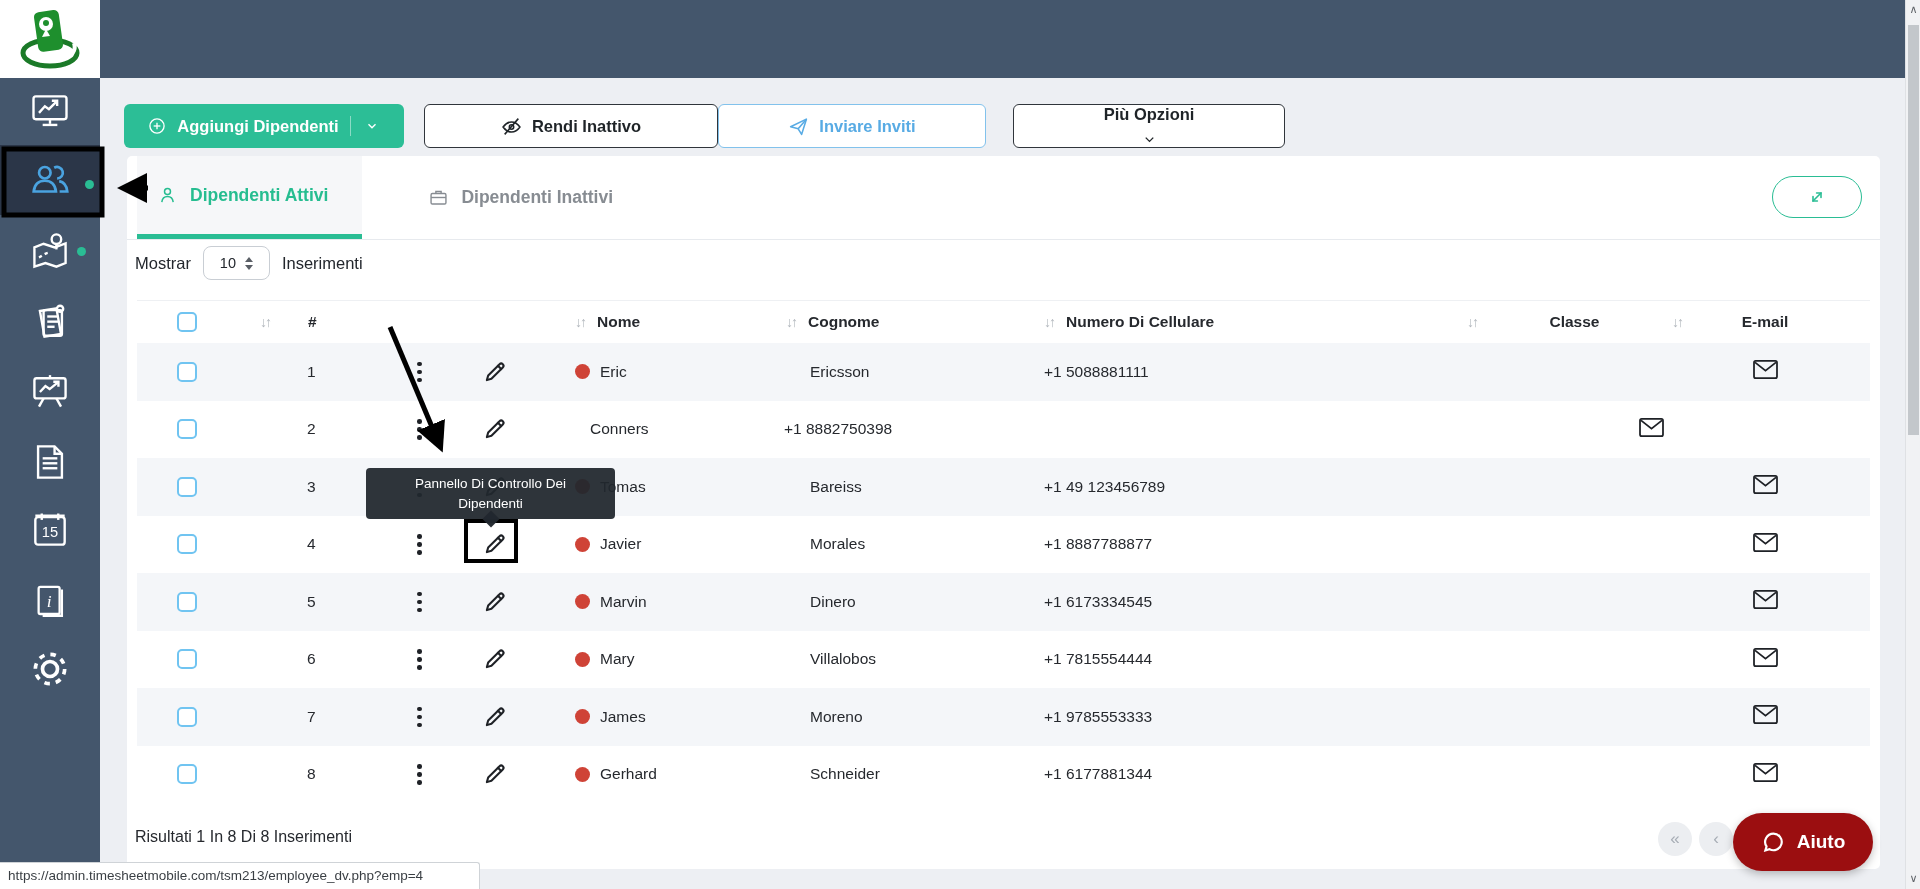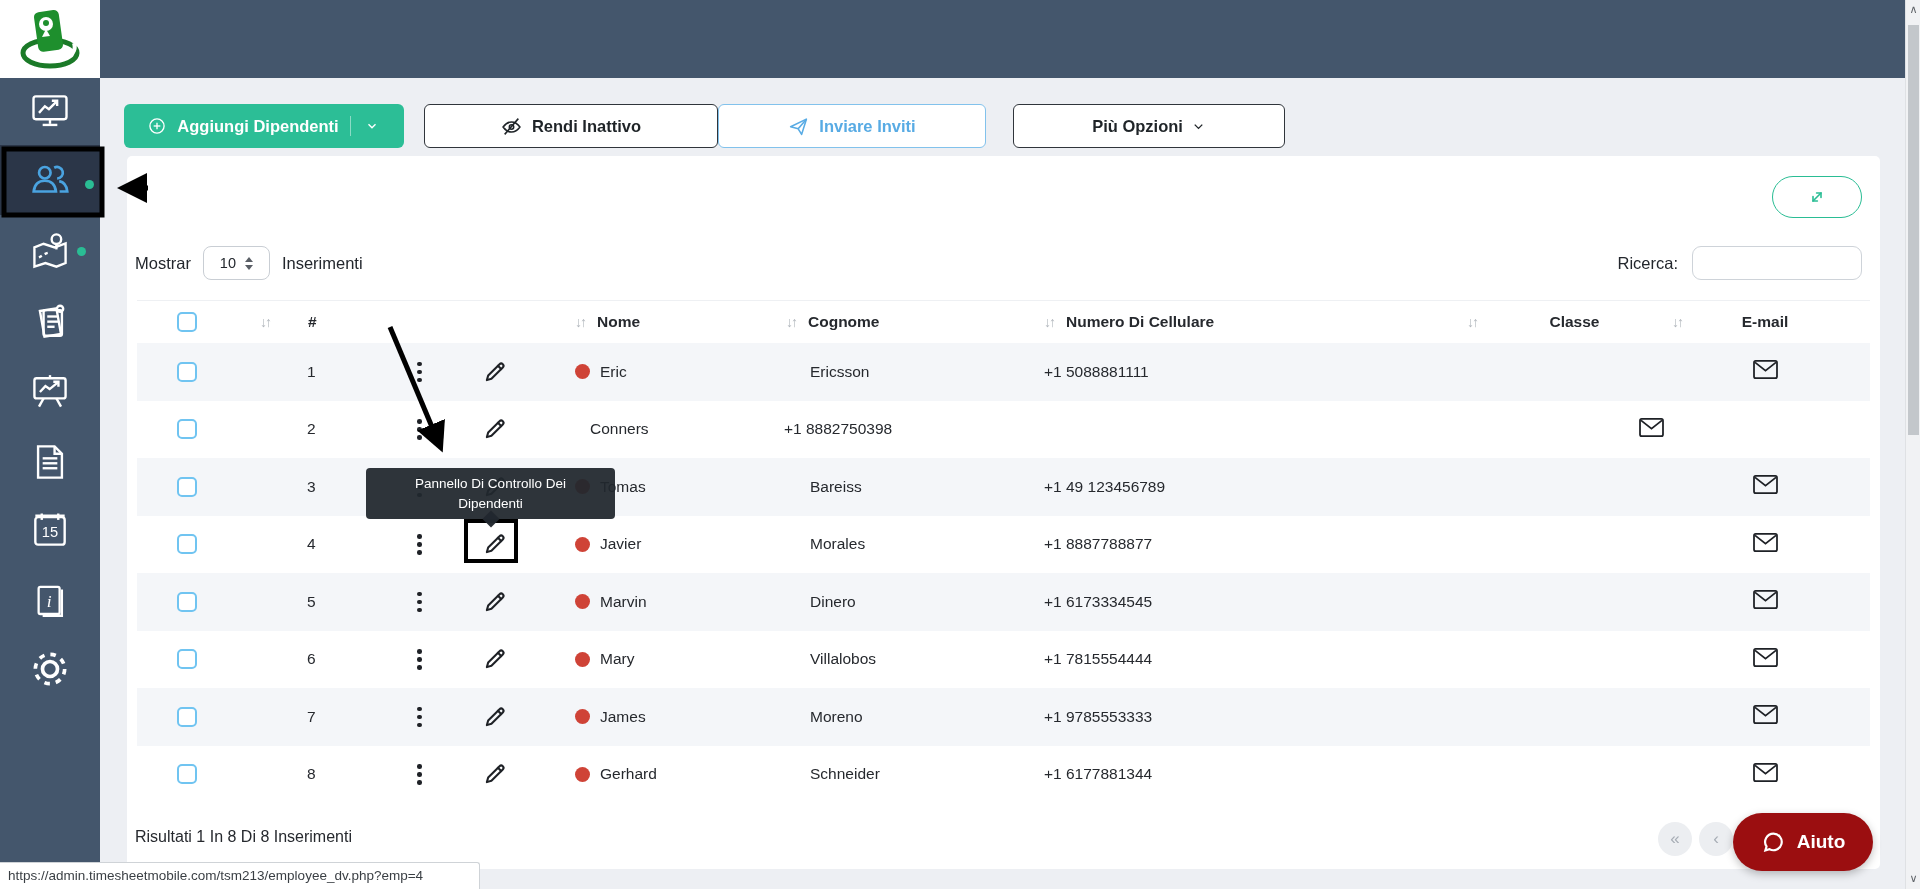--- a/index.html
+++ b/index.html
@@ -35,21 +35,21 @@
   .side-item.active{background:#2b3648;}
   .side-dot{position:absolute;width:9px;height:9px;border-radius:50%;background:#2abd94;}
   .btn{position:absolute;top:104px;height:44px;border-radius:6px;display:flex;align-items:center;
     justify-content:center;font-size:16.5px;font-weight:600;cursor:pointer;background:#fff;}
   .btn-add{left:124px;width:280px;background:#2cbe96;color:#fff;justify-content:flex-start;padding:12px;}
   .btn-add .main{flex:1;display:flex;align-items:center;justify-content:center;gap:10px;height:100%;}
   .btn-add .split{width:42px;height:100%;border-left:1px solid rgba(255,255,255,.45);
     display:flex;align-items:center;justify-content:center;}
   .btn-deact{left:424px;width:294px;border:1.5px solid #30353b;color:#1f2428;gap:10px;}
   .btn-invite{left:718px;width:268px;border:1.5px solid #82c2ec;color:#58abe4;gap:10px;}
-  .btn-more{left:1013px;width:272px;border:1.5px solid #30353b;color:#1f2428;gap:8px;}
+  .btn-more{left:1013px;width:272px;border:1.5px solid #30353b;color:#1f2428;gap:8px;flex-direction:column;}
 
   
   .panel{position:absolute;left:127px;top:156px;width:1753px;height:713px;background:#fff;
     border-radius:5px;z-index:3;}
   .tabstrip{position:absolute;left:0;top:0;width:100%;height:84px;border-bottom:1px solid #e7eaee;
     display:flex;align-items:stretch;}
   .tab{display:flex;align-items:center;gap:12px;padding:0 34px 0 20px;font-size:17.5px;
     font-weight:bold;cursor:pointer;}
   .tab.active{margin-left:10px;background:#f6f7f9;color:#26bd90;border-bottom:5px solid #2abd94;}
   .tab.inactive{margin-left:46px;color:#878c92;}
@@ -334,20 +334,41 @@
 
 <div class="btn btn-more">
   <span>Più Opzioni</span>
   <svg width="15" height="15" viewBox="0 0 24 24">
     <polyline points="6,9 12,15 18,9" fill="none" stroke="#1f2428" stroke-width="2.2"></polyline>
   </svg>
 </div>
 
 <div class="panel">
 
+  <div class="tabstrip">
+    <div class="tab active">
+      <svg width="21" height="21" viewBox="0 0 24 24">
+        <g fill="none" stroke="#26bd90" stroke-width="1.7">
+          <circle cx="12" cy="7.5" r="3.4"></circle>
+          <path d="M5.5 19.5c.5-4.2 3-6.4 6.5-6.4s6 2.2 6.5 6.4"></path>
+        </g>
+      </svg>
+      <span>Dipendenti Attivi</span>
+    </div>
+    <div class="tab inactive">
+      <svg width="21" height="21" viewBox="0 0 24 24">
+        <g fill="none" stroke="#878c92" stroke-width="1.6">
+          <rect x="3.5" y="7.5" width="17" height="12" rx="1.5"></rect>
+          <path d="M9 7.5V5.2h6v2.3"></path>
+          <line x1="3.5" y1="12" x2="20.5" y2="12"></line>
+        </g>
+      </svg>
+      <span>Dipendenti Inattivi</span>
+    </div>
+  </div>
 
   <div class="expand-pill">
     <svg width="20" height="20" viewBox="0 0 20 20">
       <g fill="none" stroke="#2abd94" stroke-width="1.6" stroke-linecap="round">
         <line x1="6" y1="14" x2="14" y2="6"></line>
         <polyline points="9.6,6 14,6 14,10.4"></polyline>
         <polyline points="6,9.6 6,14 10.4,14"></polyline>
       </g>
     </svg>
   </div>
@@ -357,24 +378,20 @@
     <span class="page-select">
       <span>10</span>
       <span class="stepper">
           <i class="up"></i>
           <i class="dn"></i>
         </span>
     </span>
     <span>Inserimenti</span>
   </div>
 
-  <div class="controls-right">
-    <span>Ricerca:</span>
-    <input class="ricerca-input" type="text" value="" style="">
-  </div>
 
   <div class="thead grid">
     <div class="cell c-sel">
         <span class="checkbox"></span>
       </div>
     <div class="cell c-numh">
       <span class="sort">↓↑</span>
       <span>#</span>
     </div>
     <div class="cell"></div>

